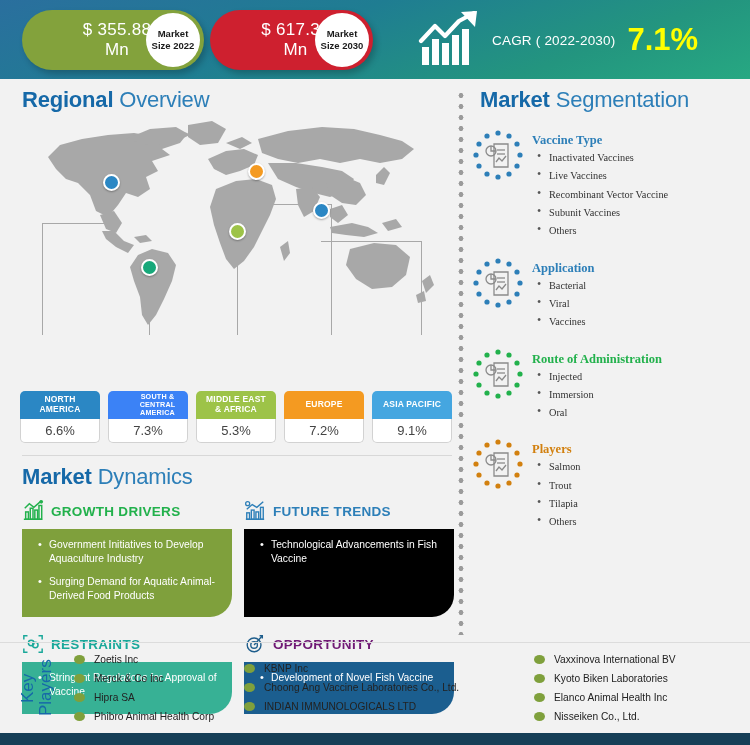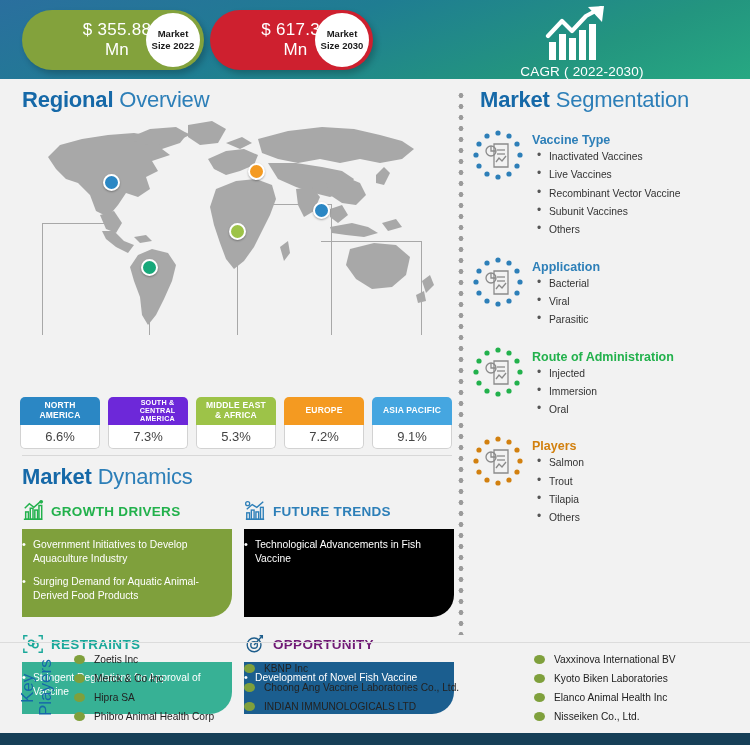--- a/index.html
+++ b/index.html
@@ -29,21 +29,21 @@
     text-align:center; flex:1; padding-left:8px; letter-spacing:.3px;
   }
   .pill-badge {
     position:absolute; right:4px; top:3px; width:54px; height:54px;
     border-radius:50%; background:#fff;
     display:flex; flex-direction:column; align-items:center; justify-content:center;
     font-size:9.5px; font-weight:bold; color:#1a1a1a; line-height:1.25; text-align:center;
   }
   .cagr-wrap {
     position:absolute; left:418px; top:6px; width:320px; height:68px;
-    display:flex; align-items:center;flex-direction:column;
+    display:flex; align-items:center;
   }
   .cagr-icon { width:66px; height:58px; flex:none; }
   .cagr-label { color:#fff; font-size:13.5px; margin-left:8px; letter-spacing:.2px; white-space:nowrap; }
   .cagr-value { color:#ffff00; font-size:31px; font-weight:bold; margin-left:12px; }
 
   
   .left-panel  { position:absolute; left:0; top:79px; width:455px; height:560px; }
   .right-panel { position:absolute; left:472px; top:79px; width:278px; height:560px; }
 
   .divider-dots {
@@ -57,21 +57,21 @@
 
   
   .map-area { position:absolute; left:20px; top:40px; width:432px; height:270px; }
   .map-svg  { position:absolute; left:10px; top:0; width:420px; height:215px; }
   .map-dot {
     position:absolute; width:17px; height:17px; border-radius:50%;
     border:2.5px solid #fff; box-shadow:0 1px 2px rgba(0,0,0,.3);
   }
   .conn { position:absolute; border-color:#a8a8a8; border-style:solid; border-width:0; }
 
-  .region-row { position:absolute; left:20px; top:312px; width:432px; height:52px; display:flex; gap:8px;margin-top:6px; }
+  .region-row { position:absolute; left:20px; top:312px; width:432px; height:52px; display:flex; gap:8px; }
   .region-card { width:82px; }
   .region-head {
     height:28px; border-radius:5px 5px 0 0;
     display:flex; align-items:center; justify-content:center; text-align:center;
     color:#fff; font-size:8.5px; font-weight:bold; line-height:1.15; letter-spacing:.2px;
     position:relative; z-index:2;
   }
   .region-val {
     height:24px; background:#fff; border:1px solid #d2d2d2; border-top:none;
     border-radius:0 0 5px 5px;
@@ -80,33 +80,33 @@
   }
 
   
   .dynamics { position:absolute; left:22px; top:385px; width:432px; }
   .dyn-grid { display:flex; gap:12px; margin-top:8px; }
   .dyn-col { width:210px; }
   .dyn-head { display:flex; align-items:center; height:26px; gap:7px; }
   .dyn-head svg { width:22px; height:22px; flex:none; }
   .dyn-head-label { font-size:13.5px; font-weight:bold; letter-spacing:.3px; }
   .dyn-box {
-    margin-top:5px; padding:9px 10px 9px 0;
+    margin-top:5px; padding:9px 10px 9px 16px;
     border-radius:0 0 22px 0; color:#fff; font-size:10.3px; line-height:1.35;
   }
   .dyn-box ul { list-style:none; }
   .dyn-box li { position:relative; padding-left:11px; margin-bottom:9px; }
   .dyn-box li:last-child { margin-bottom:0; }
   .dyn-box li:before {
     content:"•"; position:absolute; left:0; top:-1px; font-size:11px;
   }
   .hsep { position:absolute; left:22px; width:430px; height:1px; background:#d8d8d8; }
 
   
-  .seg-list { margin-top:16px; }
+  .seg-list { margin-top:16px;font-family:Liberation Serif, serif; }
   .seg-item { display:flex; margin-bottom:13px; }
   .seg-icon { width:52px; height:52px; flex:none; margin-right:8px; position:relative; }
   .seg-body { flex:1; padding-top:4px; }
   .seg-title { font-size:12.5px; font-weight:bold; margin-bottom:4px; }
   .seg-body ul { list-style:none; }
   .seg-body li {
     position:relative; padding-left:17px; font-size:10.3px; color:#333;
     line-height:1.1; margin-bottom:7px;
   }
   .seg-body li:before {
@@ -254,21 +254,21 @@
   </div>
 
   <div class="region-row">
     <div class="region-card">
       <div class="region-head" style="background:#2b87c4;">
         <span><span>NORTH</span><br><span>AMERICA</span></span>
       </div>
       <div class="region-val">6.6%</div>
     </div>
     <div class="region-card">
-      <div class="region-head" style="background:#6d28d9;font-size:7.2px;padding-left:19px;">
+      <div class="region-head" style="background:#3b82f6;font-size:7.2px;padding-left:19px;">
         <span><span>SOUTH &amp; CENTRAL</span><br><span>AMERICA</span></span>
       </div>
       <div class="region-val">7.3%</div>
     </div>
     <div class="region-card">
       <div class="region-head" style="background:#9dc348;">
         <span><span>MIDDLE EAST</span><br><span>&amp; AFRICA</span></span>
       </div>
       <div class="region-val">5.3%</div>
     </div>
@@ -457,21 +457,21 @@
             <circle cx="19" cy="22" r="5"></circle>
             <path d="M19 17 V22 H24"></path>
           </g>
         </svg>
       </div>
       <div class="seg-body">
         <div class="seg-title" style="color:#2d7fb8;">Application</div>
         <ul>
           <li>Bacterial</li>
           <li>Viral</li>
-          <li>Parasitic</li>
+          <li>Vaccines</li>
         </ul>
       </div>
     </div>
 
     <div class="seg-item">
       <div class="seg-icon">
         <svg viewBox="0 0 52 52" width="52" height="52">
           <g fill="#22b14c">
             <circle cx="26" cy="4" r="2.6"></circle>
               <circle cx="37" cy="7" r="2.6"></circle>

